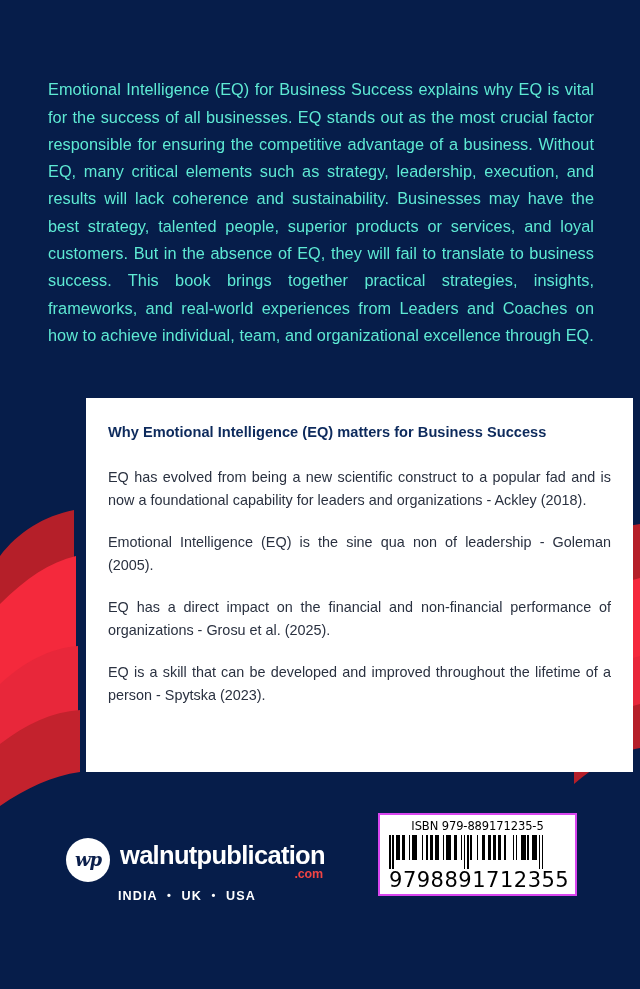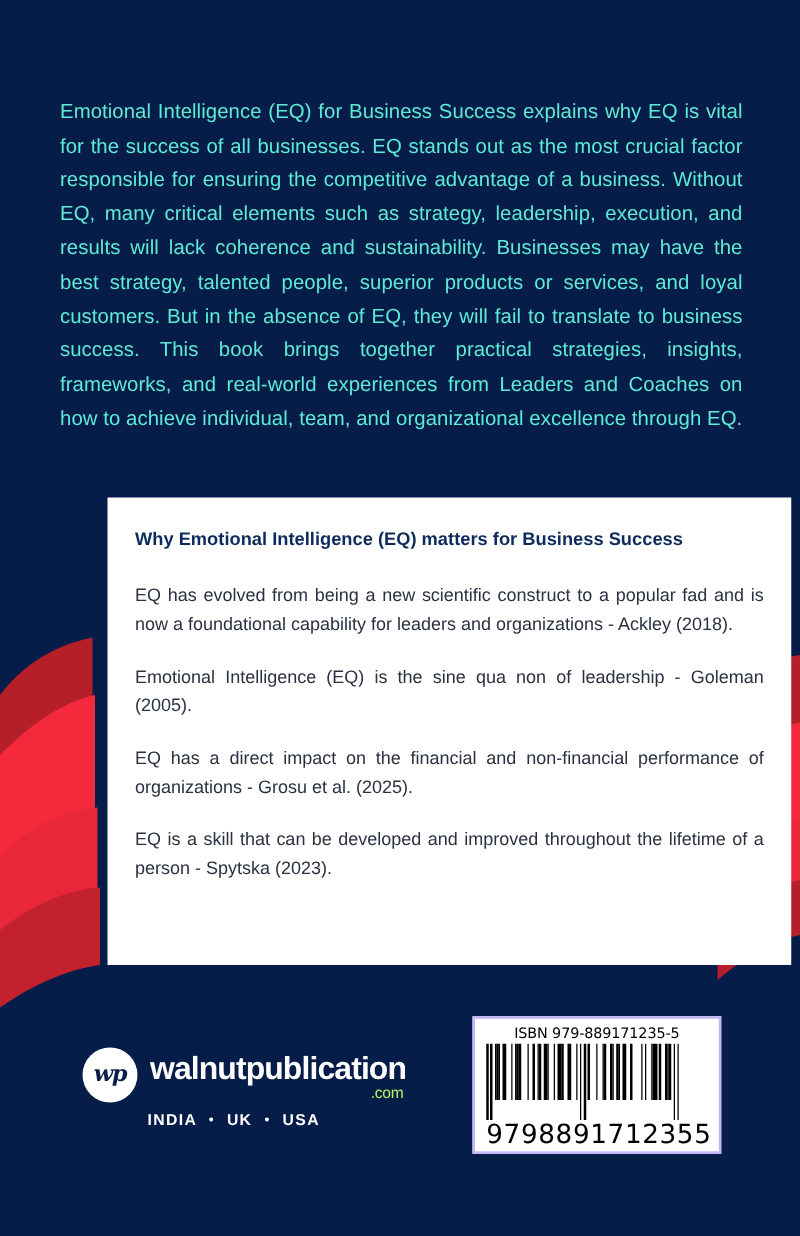--- a/index.html
+++ b/index.html
@@ -108,23 +108,23 @@
     font-size: 25.5px;
     font-weight: bold;
     line-height: 26px;
     letter-spacing: -0.7px;
     white-space: nowrap;
   }
   .wordmark-dotcom {
     position: absolute;
     right: 2px;
     bottom: -1px;
-    color: #bef264;
+    color: #ef4444;
     font-size: 12.5px;
-    font-weight: normal;
+    font-weight: bold;
     line-height: 12px;
     letter-spacing: -0.2px;
   }
   .countries {
     margin-top: 7px;
     padding-left: 52px;
     color: #ffffff;
     font-size: 12.6px;
     font-weight: bold;
     letter-spacing: 1.1px;
@@ -136,23 +136,23 @@
     font-size: 11px;
     vertical-align: 1px;
   }
 
   
   .barcode-box {
     position: absolute;
     left: 378px;
     top: 813px;
     width: 199px;
-    height: 110px;
+    height: 83px;
     background: #ffffff;
-    border: 2px solid #c4b5fd;
+    border: 2px solid #d946ef;
     box-sizing: border-box;
     padding: 4px 7px 3px 7px;
     display: flex;
     flex-direction: column;
   }
   .isbn-text {
     text-align: center;
     color: #000000;
     font-size: 11.5px;
     line-height: 14px;

